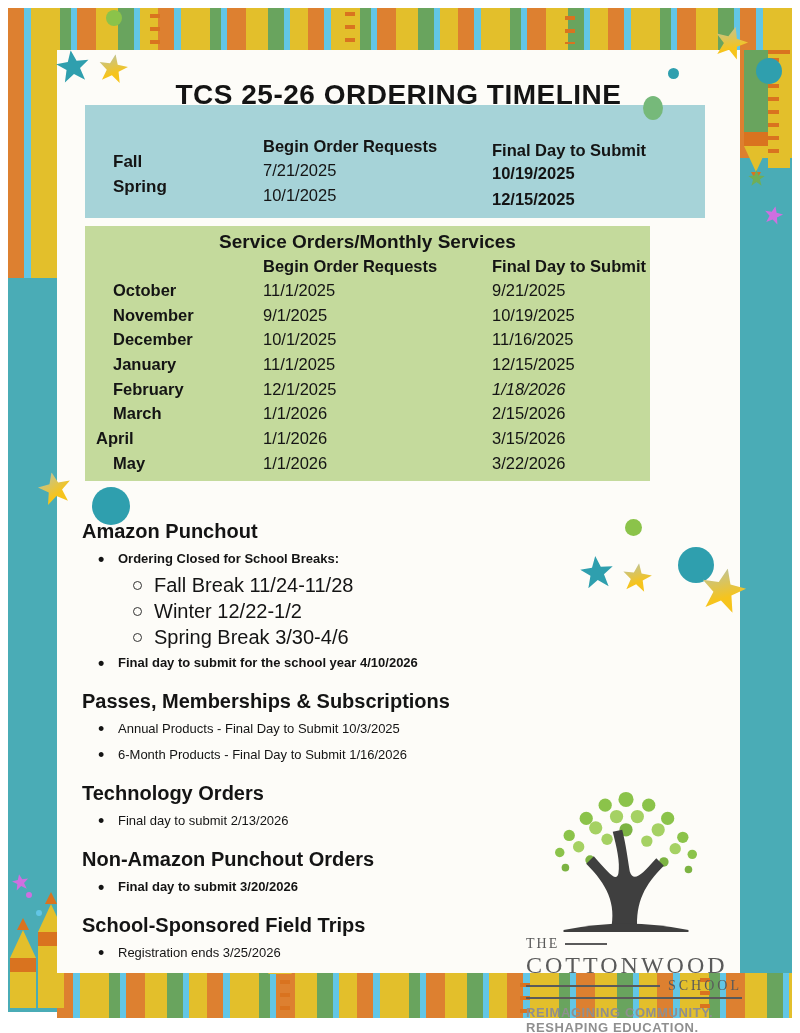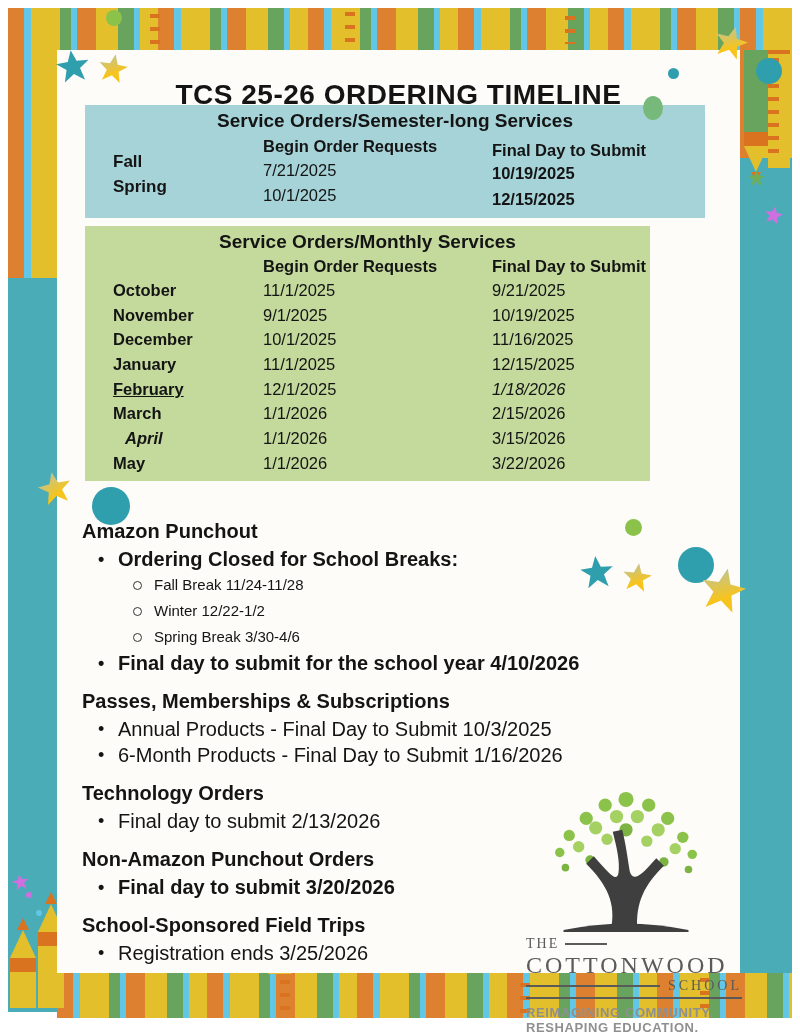--- a/index.html
+++ b/index.html
@@ -23,24 +23,24 @@
   .tbl{position:absolute;}
   .tbl .ttl{position:absolute;left:0;right:0;top:5px;text-align:center;font-size:19px;font-weight:bold;}
   .tbl .cell{position:absolute;font-size:16.5px;white-space:nowrap;}
   .bold{font-weight:bold;}
   .t-teal{left:85px;top:105px;width:620px;height:113px;background:#a6d3d8;}
   .t-green{left:85px;top:226px;width:565px;height:255px;background:#c4da9c;}
   
   .sections{position:absolute;left:82px;top:518px;width:548px;}
   .sections h2{font-size:20px;font-weight:bold;margin:0 0 2px 0;line-height:26px;}
   .sections ul{list-style:none;margin:2px 0 12px 0;padding:0;}
-  .sections li{position:relative;line-height:26px;font-size:20px;}
+  .sections li{position:relative;line-height:26px;font-size:13px;}
   .sections li.b1{padding-left:36px;}
   .sections li.b1::before{content:"•";position:absolute;left:16px;top:0;font-size:18px;}
-  .sections li.b2{padding-left:72px;font-size:15px;}
+  .sections li.b2{padding-left:72px;font-size:20px;}
   .sections li.b2::before{content:"";position:absolute;left:51px;top:9px;width:7px;height:7px;
                           border:1.5px solid #333;border-radius:50%;}
   
   .star{position:absolute;clip-path:polygon(50% 0%,63% 33%,98% 35%,70% 56%,80% 92%,50% 71%,20% 92%,30% 56%,2% 35%,37% 33%);}
   .st-teal{background:#2f9fae;}
   .st-yellow{background:linear-gradient(155deg,#bec49b 12%,#f6c41d 62%);}
   .st-purple{background:#cf6fe0;}
   .st-green{background:#6fae57;}
   .dot{position:absolute;border-radius:50%;}
   .ticks{position:absolute;width:10px;background:repeating-linear-gradient(180deg,#d9731f 0 4px,transparent 4px 13px);}
@@ -120,21 +120,20 @@
   </div>
   <div class="star st-purple" style="left:12px;top:874px;width:17px;height:17px;transform:rotate(-10deg);"></div>
   <div class="dot" style="left:26px;top:892px;width:6px;height:6px;background:#cf6fe0;"></div>
   <div class="dot" style="left:36px;top:910px;width:6px;height:6px;background:#62c6e6;"></div>
 
   <div class="panel"></div>
 
   <h1 class="title">TCS 25-26 ORDERING TIMELINE</h1>
 
   <div class="tbl t-teal">
-    <div class="ttl">Service Orders/Semester-long Services</div>
     <div class="cell bold" style="left:178px;top:32px;">Begin Order Requests</div>
     <div class="cell bold" style="left:407px;top:36px;">Final Day to Submit</div>
     <div class="cell bold" style="left:28px;top:47px;font-size:17px;">Fall</div>
     <div class="cell bold" style="left:28px;top:72px;font-size:17px;">Spring</div>
     <div class="cell" style="left:178px;top:56px;">7/21/2025</div>
     <div class="cell" style="left:178px;top:81px;">10/1/2025</div>
     <div class="cell bold" style="left:407px;top:59px;">10/19/2025</div>
     <div class="cell bold" style="left:407px;top:85px;">12/15/2025</div>
   </div>
 
@@ -152,29 +151,29 @@
     <div class="cell" style="left:407px;top:80px;">10/19/2025</div>
 
     <div class="cell bold" style="left:28px;top:104px;">December</div>
     <div class="cell" style="left:178px;top:104px;">10/1/2025</div>
     <div class="cell" style="left:407px;top:104px;">11/16/2025</div>
 
     <div class="cell bold" style="left:28px;top:129px;">January</div>
     <div class="cell" style="left:178px;top:129px;">11/1/2025</div>
     <div class="cell" style="left:407px;top:129px;">12/15/2025</div>
 
-    <div class="cell bold" style="left:28px;top:154px;text-decoration:underline;">February</div>
+    <div class="cell bold" style="left:28px;top:154px;">February</div>
     <div class="cell" style="left:178px;top:154px;">12/1/2025</div>
     <div class="cell" style="left:407px;top:154px;font-style:italic;">1/18/2026</div>
 
     <div class="cell bold" style="left:28px;top:178px;">March</div>
     <div class="cell" style="left:178px;top:178px;">1/1/2026</div>
     <div class="cell" style="left:407px;top:178px;">2/15/2026</div>
 
-    <div class="cell bold" style="left:40px;top:203px;font-style:italic;">April</div>
+    <div class="cell bold" style="left:11px;top:203px;">April</div>
     <div class="cell" style="left:178px;top:203px;">1/1/2026</div>
     <div class="cell" style="left:407px;top:203px;">3/15/2026</div>
 
     <div class="cell bold" style="left:28px;top:228px;">May</div>
     <div class="cell" style="left:178px;top:228px;">1/1/2026</div>
     <div class="cell" style="left:407px;top:228px;">3/22/2026</div>
   </div>
 
   <div class="sections">
     <h2>Amazon Punchout</h2>

